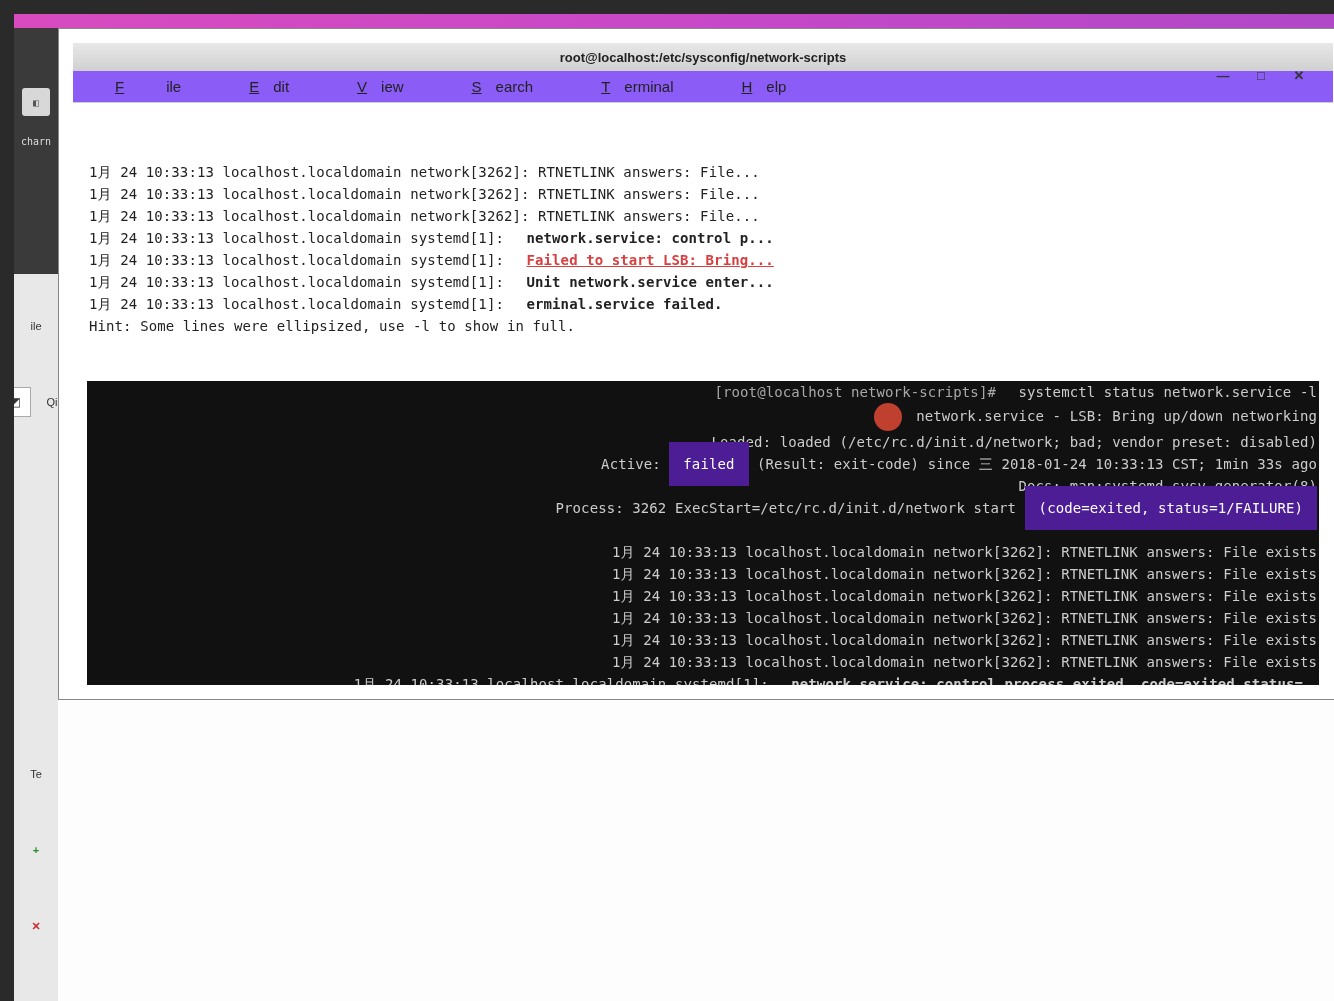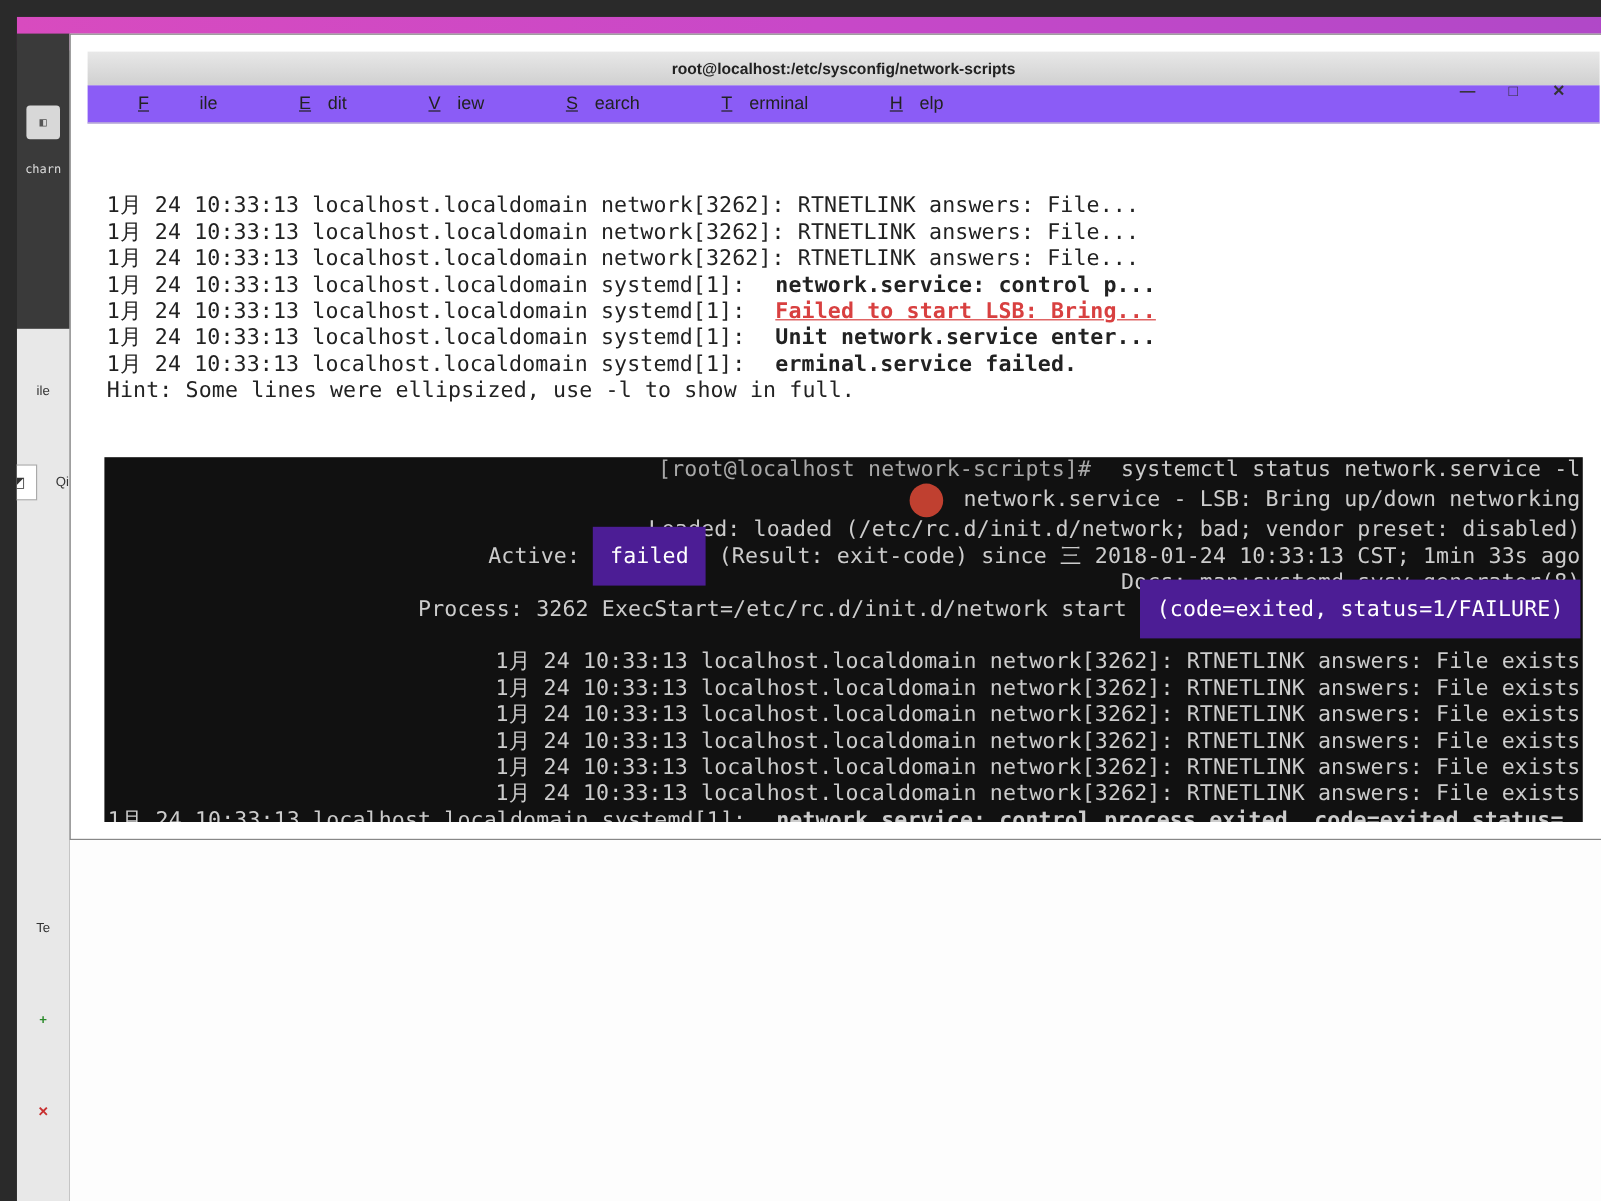--- a/index.html
+++ b/index.html
@@ -80,21 +80,21 @@
     font-family:sans-serif;
     font-size:15px;
     color:#222;
     border-bottom:1px solid #ccc;
   }
   .menu-item { cursor:pointer; }
   .menu-item .u { text-decoration: underline; }
   .term-area {
     flex:1;
     overflow:hidden;
-    font-size:18px;
+    font-size:14px;
     line-height:22px;
     white-space:pre;
     letter-spacing:0.1px;
   }
   .light-block {
     background:#fff;
     color:#222;
     padding: 0 2px;
   }
   .dark-block {

